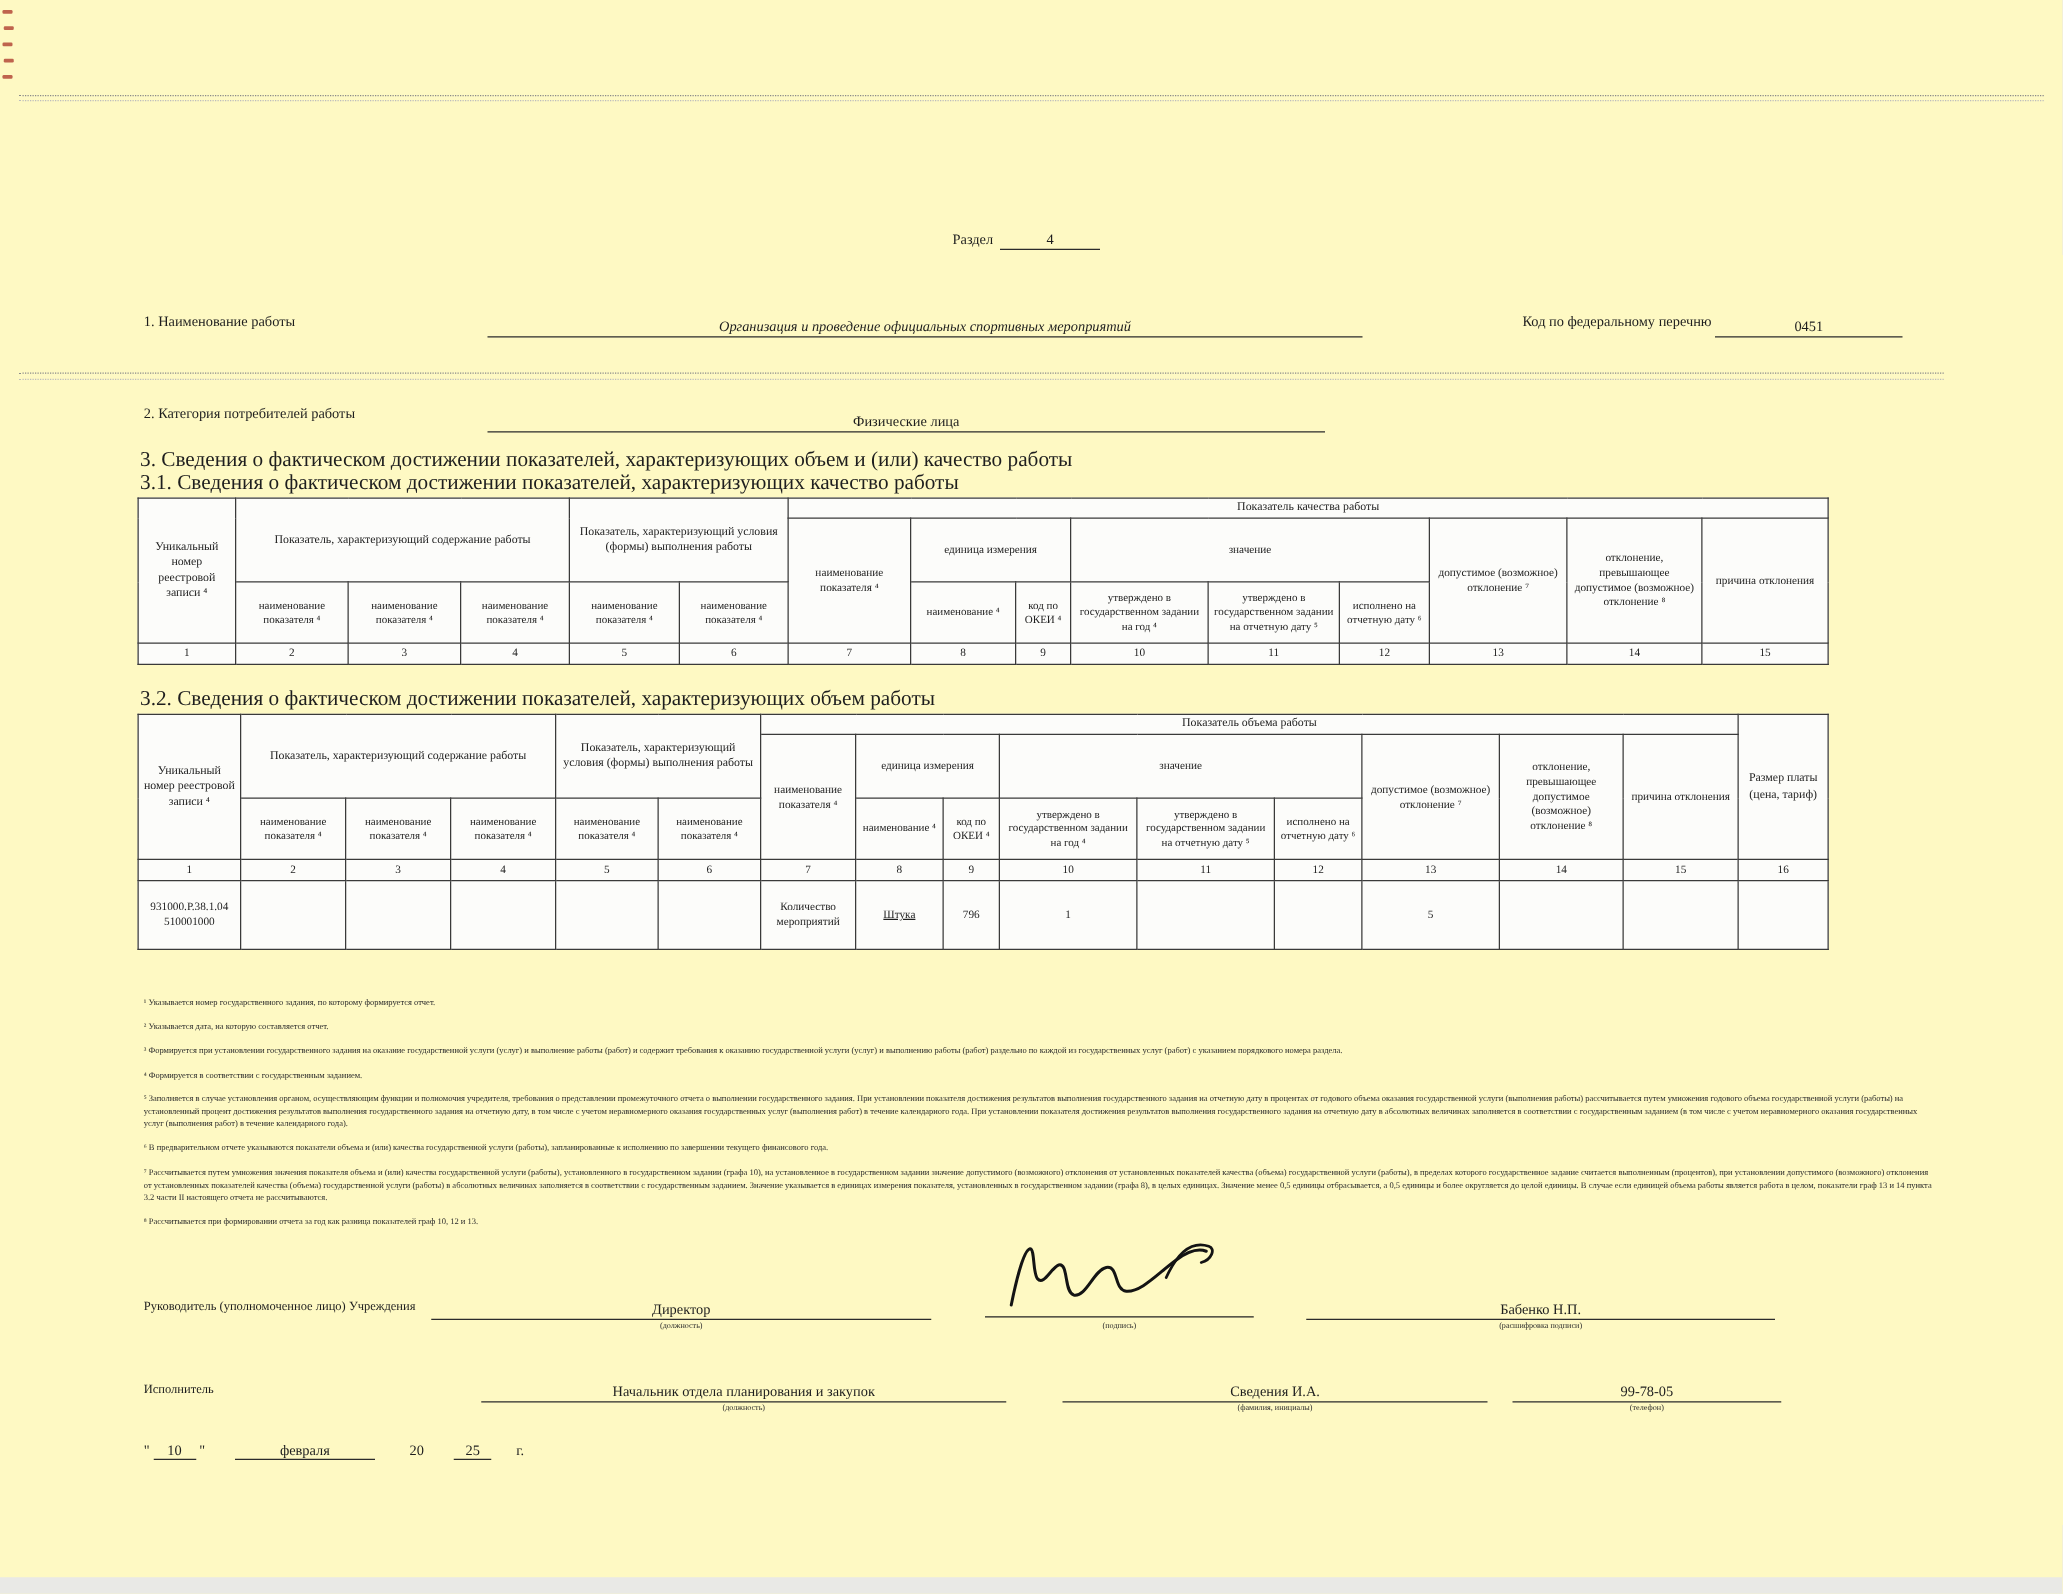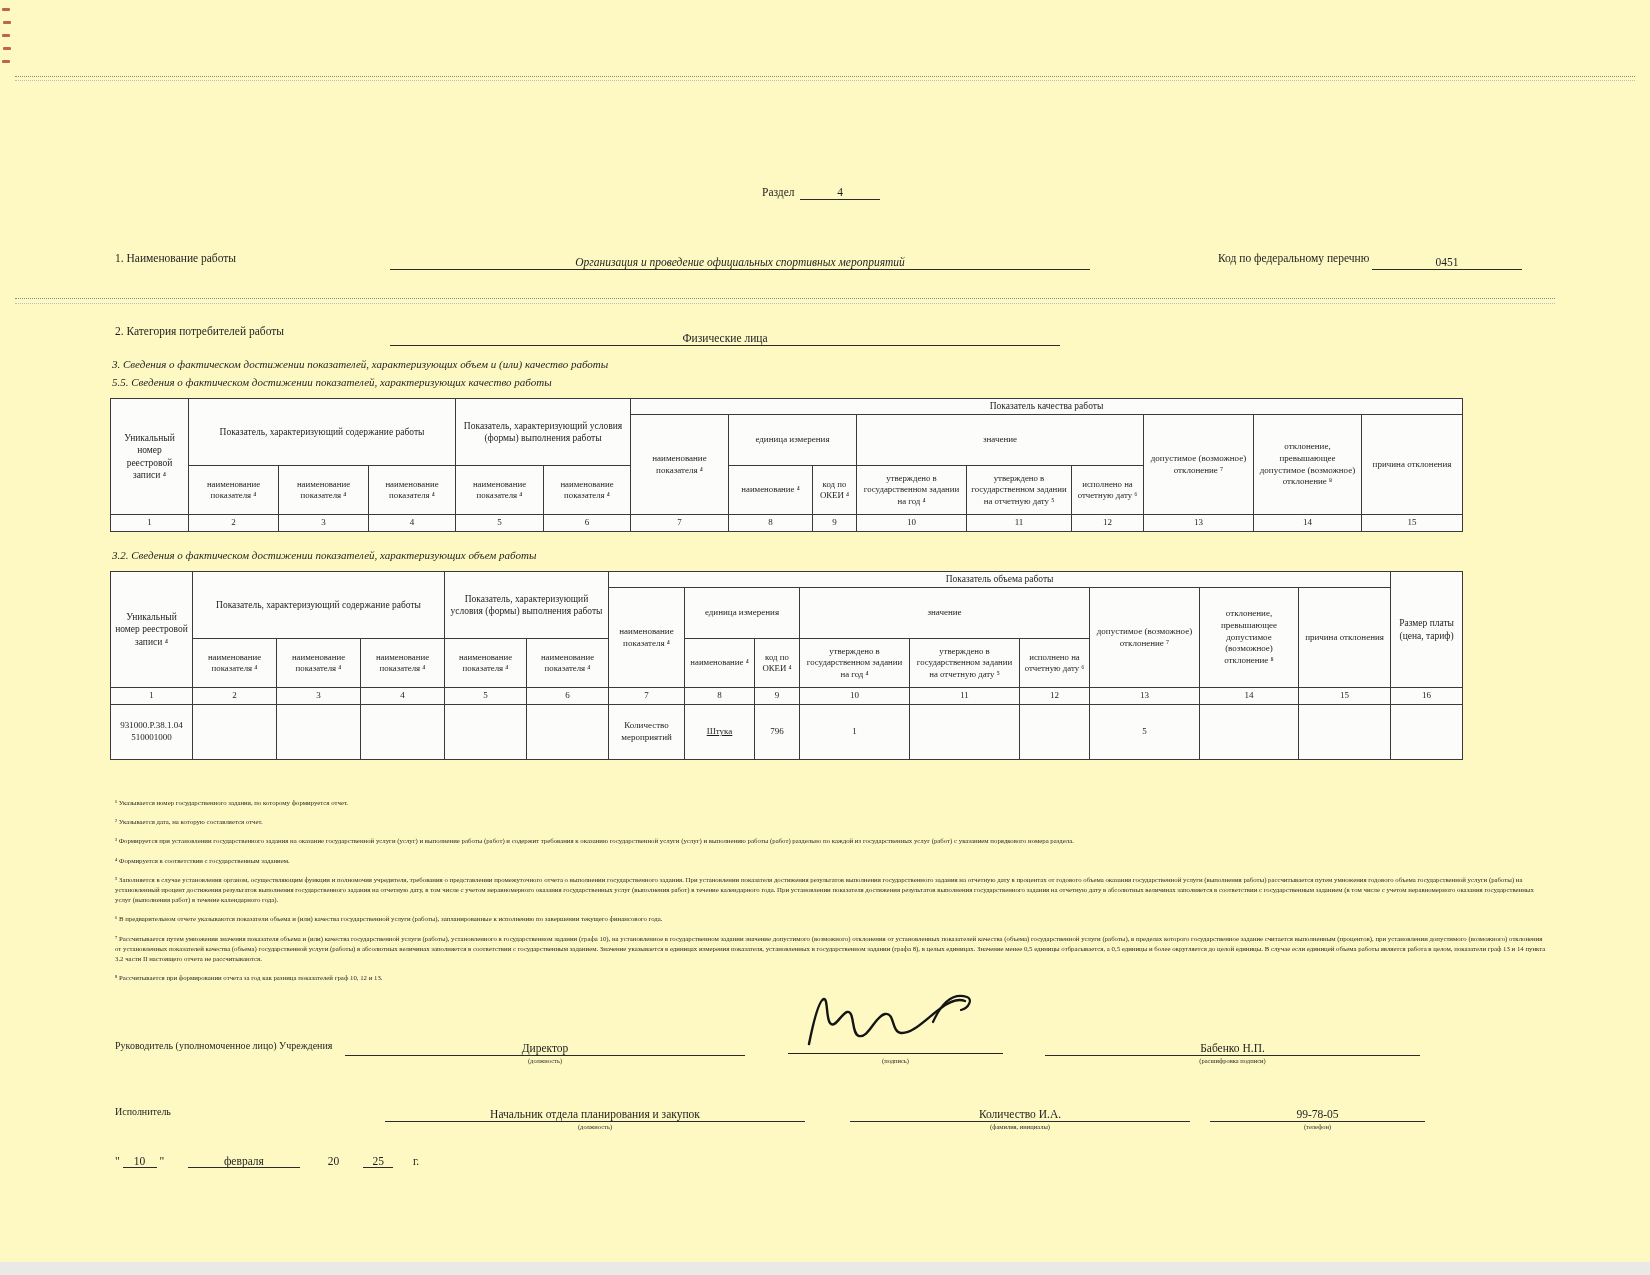--- a/index.html
+++ b/index.html
@@ -3,21 +3,21 @@
 <meta charset="utf-8">
 <style>
   html,body{margin:0;padding:0;background:#e9e9e6;}
   .page{
     position:relative;width:1650px;height:1262px;background:#fef9c3;
     font-family:"Liberation Serif","DejaVu Serif",serif;color:#1e1e1e;
     overflow:hidden;margin:0 auto;
   }
   .abs{position:absolute;}
   .lbl{font-size:11.5px;white-space:nowrap;}
-  .titleline{font-size:11px;white-space:nowrap;font-style:italic;}
+  .titleline{font-size:17px;white-space:nowrap;}
   .field{border-bottom:1px solid #2b2b2b;text-align:center;font-size:11.5px;
          display:flex;align-items:flex-end;justify-content:center;padding-bottom:1px;}
   .caption{font-size:6.5px;text-align:center;color:#2a2a2a;}
   .dotline{border-top:1px dotted #8a8a8a;height:0;}
   .dotline.light{border-top-color:#bdbdbd;}
   .reddash{width:8px;height:3px;background:#a93226;opacity:.75;border-radius:1px;}
   table.t{border-collapse:collapse;table-layout:fixed;width:1352px;background:#fcfcfa;}
   table.t td{
     border:1px solid #3a3a3a;font-size:8.8px;line-height:1.3;text-align:center;
     vertical-align:middle;padding:1px 3px;word-wrap:break-word;
@@ -63,21 +63,21 @@
 
   <div class="abs dotline" style="left:15px;top:298px;width:1540px;"></div>
   <div class="abs dotline light" style="left:15px;top:303px;width:1540px;"></div>
 
   <div class="abs lbl" style="left:115px;top:325px;">2. Категория потребителей работы</div>
   <div class="abs field" style="left:390px;top:318px;width:670px;height:26px;">
     <span>Физические лица</span>
   </div>
 
   <div class="abs titleline" style="left:112px;top:358px;">3. Сведения о фактическом достижении показателей, характеризующих объем и (или) качество работы</div>
-  <div class="abs titleline" style="left:112px;top:376px;">5.5. Сведения о фактическом достижении показателей, характеризующих качество работы</div>
+  <div class="abs titleline" style="left:112px;top:376px;">3.1. Сведения о фактическом достижении показателей, характеризующих качество работы</div>
 
   <div class="abs" style="left:110px;top:398px;">
     <table class="t">
       <colgroup>
         <col style="width:78px">
           <col style="width:90px">
           <col style="width:90px">
           <col style="width:87px">
         <col style="width:88px">
           <col style="width:87px">
@@ -258,21 +258,21 @@
   </div>
   <div class="abs caption" style="left:1045px;top:1057px;width:375px;">(расшифровка подписи)</div>
 
   <div class="abs sig-label" style="left:115px;top:1106px;">Исполнитель</div>
   <div class="abs field" style="left:385px;top:1102px;width:420px;height:18px;">
     <span>Начальник отдела планирования и закупок</span>
   </div>
   <div class="abs caption" style="left:385px;top:1123px;width:420px;">(должность)</div>
 
   <div class="abs field" style="left:850px;top:1102px;width:340px;height:18px;">
-    <span>Количество И.А.</span>
+    <span>Сведения И.А.</span>
   </div>
   <div class="abs caption" style="left:850px;top:1123px;width:340px;">(фамилия, инициалы)</div>
 
   <div class="abs field" style="left:1210px;top:1102px;width:215px;height:18px;text-align:center;">
     <span>99-78-05</span>
   </div>
   <div class="abs caption" style="left:1210px;top:1123px;width:215px;">(телефон)</div>
 
   <div class="abs" style="left:115px;top:1155px;font-size:11.5px;white-space:nowrap;">
     <span>"</span>

